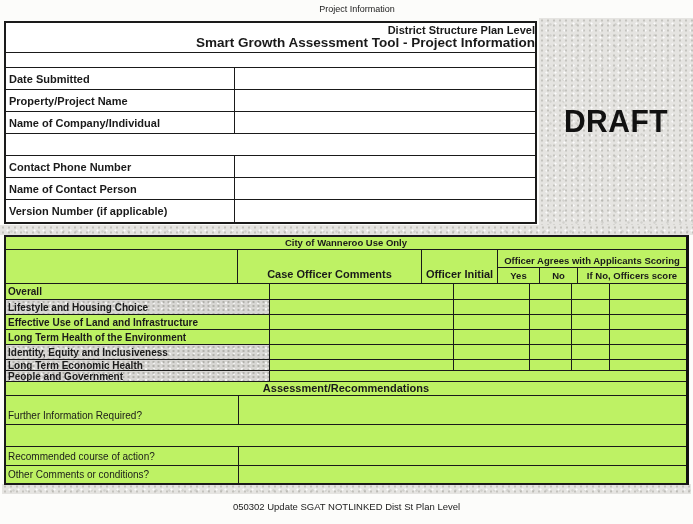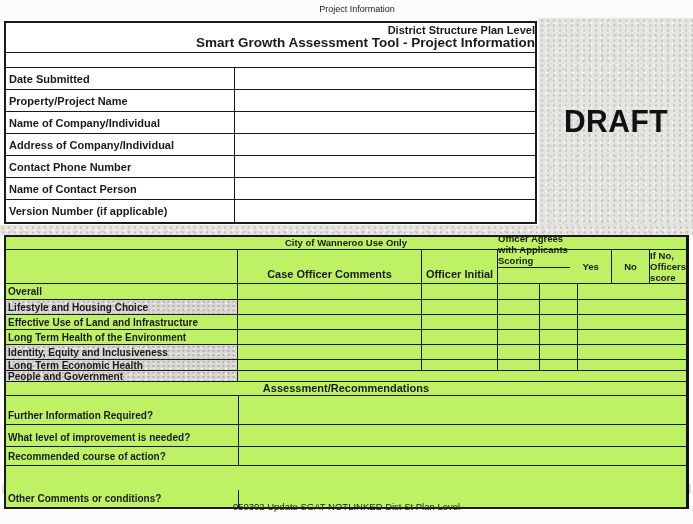--- a/index.html
+++ b/index.html
@@ -61,44 +61,44 @@
   .otable{position:absolute;left:4px;top:235px;width:685px;background:#bef264;
     border:2px solid var(--c-ink);border-right:3px solid #111;}
   .o-city{height:13px;border-bottom:1px solid var(--c-ink);text-align:center;
     font-weight:bold;font-size:9.5px;line-height:12px;}
   .o-head{display:flex;height:34px;border-bottom:1px solid var(--c-ink);}
   .oh-c1{width:232px;border-right:1px solid var(--c-ink);}
   .oh-c2{width:184px;border-right:1px solid var(--c-ink);display:flex;align-items:flex-end;
     justify-content:center;font-weight:bold;font-size:11px;padding-bottom:3px;}
   .oh-c3{width:76px;border-right:1px solid var(--c-ink);display:flex;align-items:flex-end;
     justify-content:center;font-weight:bold;font-size:11px;padding-bottom:3px;}
-  .oh-group{flex:1;display:flex;flex-direction:row;}
+  .oh-group{flex:1;display:flex;flex-direction:column;}
   .oh-group-label{height:18px;border-bottom:1px solid var(--c-ink);display:flex;
     align-items:flex-end;justify-content:center;font-weight:bold;font-size:9.5px;padding-bottom:1px;}
   .oh-sub{flex:1;display:flex;}
   .oh-yes{width:42px;border-right:1px solid var(--c-ink);display:flex;align-items:center;
     justify-content:center;font-weight:bold;font-size:9.5px;}
   .oh-no{width:38px;border-right:1px solid var(--c-ink);display:flex;align-items:center;
     justify-content:center;font-weight:bold;font-size:9.5px;}
   .oh-ifno{flex:1;display:flex;align-items:center;justify-content:center;font-weight:bold;font-size:9.5px;}
 
   .o-row{display:flex;border-bottom:1px solid var(--c-ink);}
-  .oc-label{width:232px;border-right:1px solid var(--c-ink);font-weight:bold;font-size:10px;
+  .oc-label{width:264px;border-right:1px solid var(--c-ink);font-weight:bold;font-size:10px;
     display:flex;align-items:center;padding-left:2px;white-space:nowrap;overflow:hidden;}
   .oc-comments{width:184px;border-right:1px solid var(--c-ink);}
   .oc-initial{width:76px;border-right:1px solid var(--c-ink);}
   .oc-yes{width:42px;border-right:1px solid var(--c-ink);}
   .oc-no{width:38px;border-right:1px solid var(--c-ink);}
   .oc-ifno{flex:1;}
 
   .o-assess{height:14px;border-bottom:1px solid var(--c-ink);text-align:center;
     font-weight:bold;font-size:11px;line-height:13px;}
   .a-row{display:flex;border-bottom:1px solid var(--c-ink);}
-  .a-row:last-child{border-bottom:none;margin-top:24px;}
-  .a-label{width:233px;border-right:1px solid var(--c-ink);font-weight:bold;font-size:10px;
+  .a-row:last-child{border-bottom:none;}
+  .a-label{width:233px;border-right:1px solid var(--c-ink);font-weight:normal;font-size:10px;
     display:flex;align-items:flex-end;padding:0 0 3px 2px;white-space:nowrap;}
   .a-answer{flex:1;}
 </style>
 </head>
 <body>
 
 <div id="page">
 
   <div class="page-caption">Project Information</div>
 
@@ -121,21 +121,20 @@
         </div>
         <div class="u-row">
           <div class="u-label">Property/Project Name</div>
           <div class="u-value"></div>
         </div>
         <div class="u-row">
           <div class="u-label">Name of Company/Individual</div>
           <div class="u-value"></div>
         </div>
         <div class="u-row">
-          <div class="u-label">Address of Company/Individual</div>
           <div class="u-value"></div>
         </div>
         <div class="u-row">
           <div class="u-label">Contact Phone Number</div>
           <div class="u-value"></div>
         </div>
         <div class="u-row">
           <div class="u-label">Name of Contact Person</div>
           <div class="u-value"></div>
         </div>
@@ -223,21 +222,20 @@
       </div>
 
     <div class="o-assess">Assessment/Recommendations</div>
 
     <div id="assessment-rows">
         <div class="a-row" style="height: 29px;">
           <div class="a-label">Further Information Required?</div>
           <div class="a-answer"></div>
         </div>
         <div class="a-row" style="height: 22px;">
-          <div class="a-label">What level of improvement is needed?</div>
           <div class="a-answer"></div>
         </div>
         <div class="a-row" style="height: 19px; gap: 16px;">
           <div class="a-label">Recommended course of action?</div>
           <div class="a-answer"></div>
         </div>
         <div class="a-row" style="height: 17px;">
           <div class="a-label">Other Comments or conditions?</div>
           <div class="a-answer"></div>
         </div>

